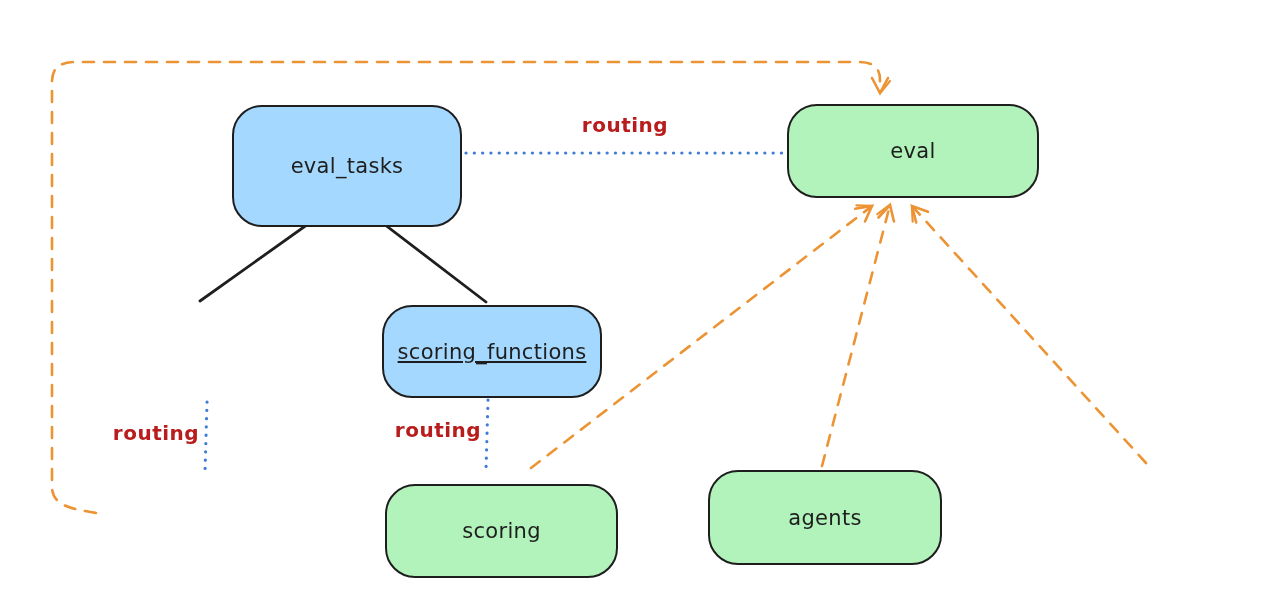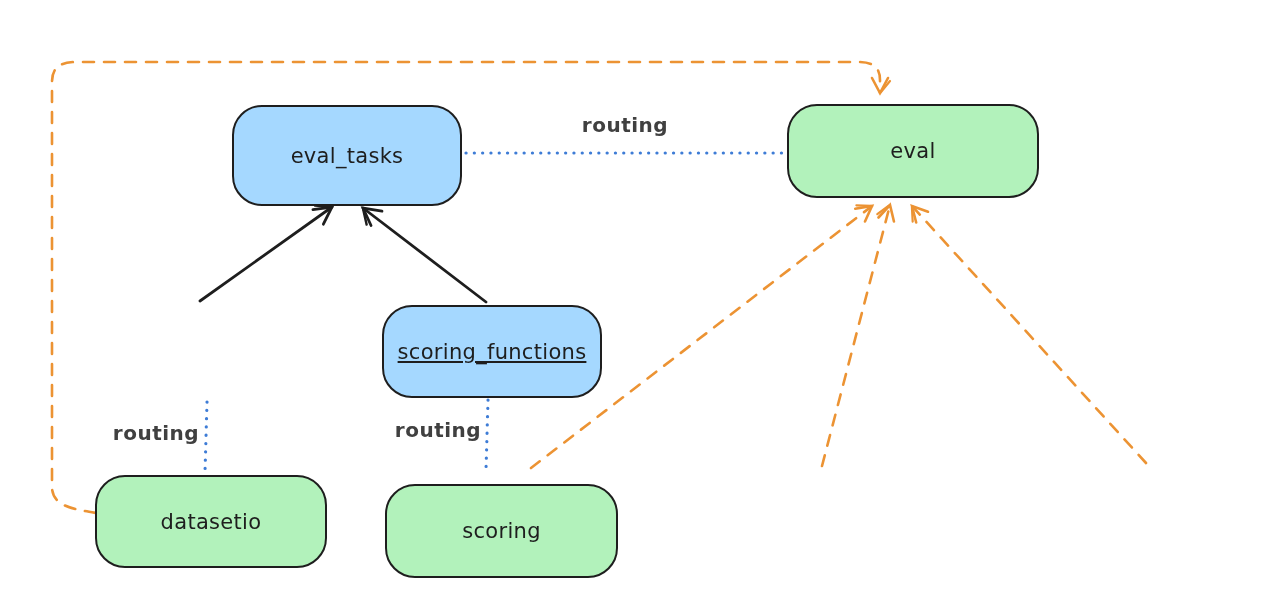--- a/index.html
+++ b/index.html
@@ -18,36 +18,36 @@
     border-radius:30px;
     font-size:21px;
     color:#1e1e1e;
     letter-spacing:0.3px;
     box-sizing:border-box;
     text-align:center;
   }
   .node-blue{background:#a5d8ff;}
   .node-green{background:#b2f2bb;}
 
-  #node-eval_tasks        {left:232px;top:105px;width:230px;height:101px;}
+  #node-eval_tasks        {left:232px;top:105px;width:230px;height:122px;}
   #node-eval              {left:787px;top:104px;width:252px;height:94px;}
   #node-datasets          {left:98px; top:304px;width:230px;height:96px;}
   #node-scoring_functions {left:382px;top:305px;width:220px;height:93px;text-decoration:underline;}
   #node-datasetio         {left:95px; top:475px;width:232px;height:93px;}
   #node-scoring           {left:385px;top:473px;width:233px;height:94px;margin-top:11px;}
   #node-agents            {left:708px;top:470px;width:234px;height:95px;}
   #node-inference         {left:1025px;top:466px;width:232px;height:95px;}
 
   .edge-label{
     position:absolute;
     width:96px;
     text-align:center;
     font-size:20px;
     font-weight:bold;
-    color:#404040;
+    color:#b91c1c;
     letter-spacing:0.5px;
   }
   #routing-label-top {left:577px;top:113px;}
   #routing-label-left{left:108px;top:421px;}
   #routing-label-mid {left:390px;top:418px;}
 </style>
 </head>
 <body>
 
 <div class="canvas">
@@ -83,27 +83,27 @@
 
   <div class="node node-green" id="node-eval">
     <span>eval</span>
   </div>
 
 
   <div class="node node-blue" id="node-scoring_functions">
     <span>scoring_functions</span>
   </div>
 
-  <div class="node node-green" id="node-datasetio">
-    <span>datasetio</span>
-  </div>
 
   <div class="node node-green" id="node-scoring">
     <span>scoring</span>
   </div>
 
+  <div class="node node-green" id="node-agents">
+    <span>agents</span>
+  </div>
 
 
   <div class="edge-label" id="routing-label-top">routing</div>
   <div class="edge-label" id="routing-label-left">routing</div>
   <div class="edge-label" id="routing-label-mid">routing</div>
 
 </div>
 
 </body></html>

